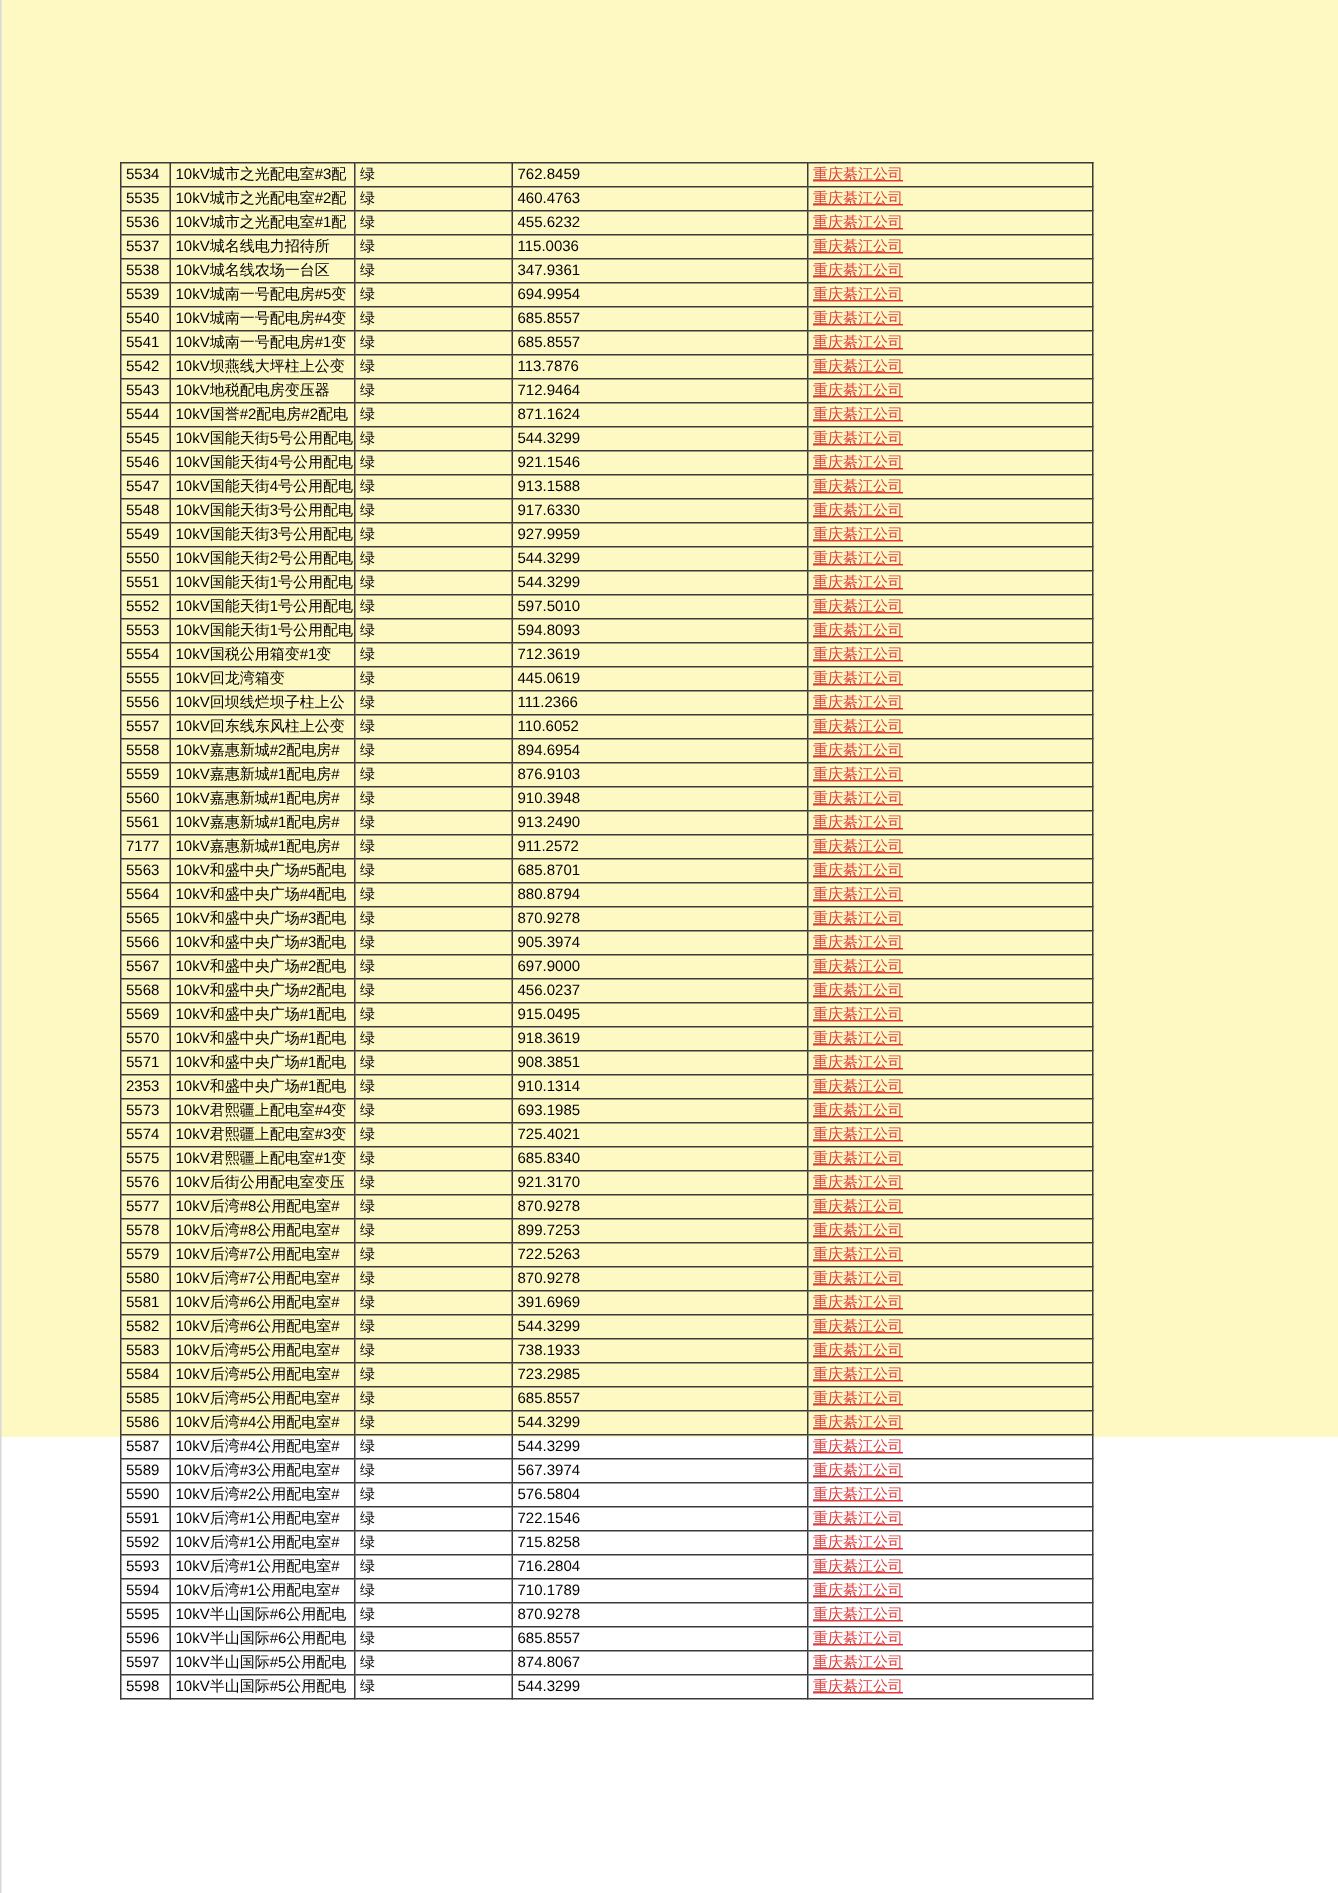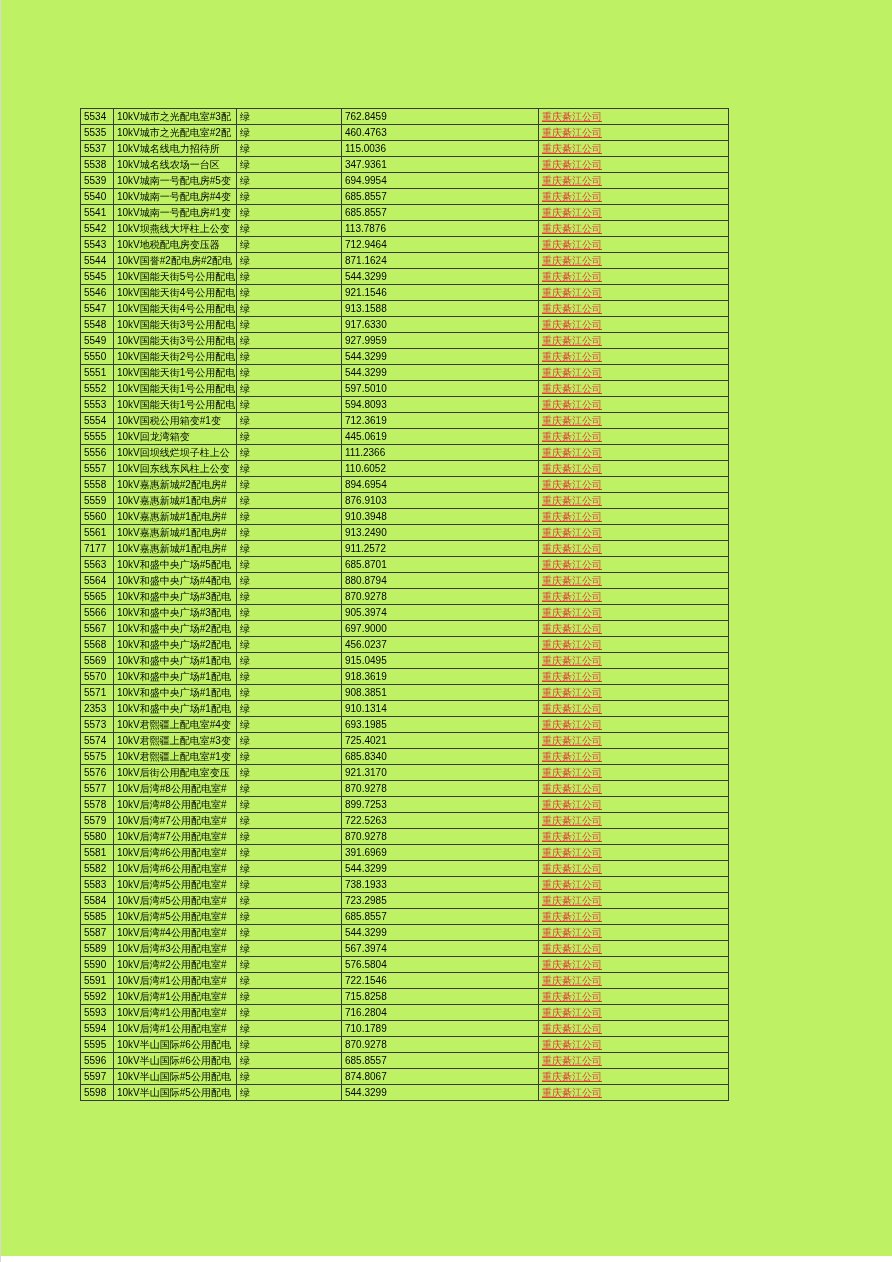--- a/index.html
+++ b/index.html
@@ -8,22 +8,22 @@
     background: #ffffff;
     width: 892px;
     height: 1262px;
     overflow: hidden;
     font-family: "Liberation Sans", "DejaVu Sans", sans-serif;
     -webkit-font-smoothing: antialiased;
   }
   .page {
     position: relative;
     width: 892px;
-    height: 1256px;
-    background: #bef264;
+    height: 958px;
+    background: #fef9c3;
   }
   .page-left-edge {
     position: absolute;
     left: 0;
     top: 0;
     width: 1px;
     height: 1262px;
     background: #d8d8d8;
   }
   table.data-table {
@@ -88,20 +88,27 @@
           <td class="c4">重庆綦江公司</td>
         </tr>
         <tr>
           <td class="c0">5535</td>
           <td class="c1">10kV城市之光配电室#2配</td>
           <td class="c2">绿</td>
           <td class="c3">460.4763</td>
           <td class="c4">重庆綦江公司</td>
         </tr>
         <tr>
+          <td class="c0">5536</td>
+          <td class="c1">10kV城市之光配电室#1配</td>
+          <td class="c2">绿</td>
+          <td class="c3">455.6232</td>
+          <td class="c4">重庆綦江公司</td>
+        </tr>
+        <tr>
           <td class="c0">5537</td>
           <td class="c1">10kV城名线电力招待所</td>
           <td class="c2">绿</td>
           <td class="c3">115.0036</td>
           <td class="c4">重庆綦江公司</td>
         </tr>
         <tr>
           <td class="c0">5538</td>
           <td class="c1">10kV城名线农场一台区</td>
           <td class="c2">绿</td>
@@ -428,20 +435,27 @@
           <td class="c1">10kV后湾#5公用配电室#</td>
           <td class="c2">绿</td>
           <td class="c3">723.2985</td>
           <td class="c4">重庆綦江公司</td>
         </tr>
         <tr>
           <td class="c0">5585</td>
           <td class="c1">10kV后湾#5公用配电室#</td>
           <td class="c2">绿</td>
           <td class="c3">685.8557</td>
+          <td class="c4">重庆綦江公司</td>
+        </tr>
+        <tr>
+          <td class="c0">5586</td>
+          <td class="c1">10kV后湾#4公用配电室#</td>
+          <td class="c2">绿</td>
+          <td class="c3">544.3299</td>
           <td class="c4">重庆綦江公司</td>
         </tr>
         <tr>
           <td class="c0">5587</td>
           <td class="c1">10kV后湾#4公用配电室#</td>
           <td class="c2">绿</td>
           <td class="c3">544.3299</td>
           <td class="c4">重庆綦江公司</td>
         </tr>
         <tr>

